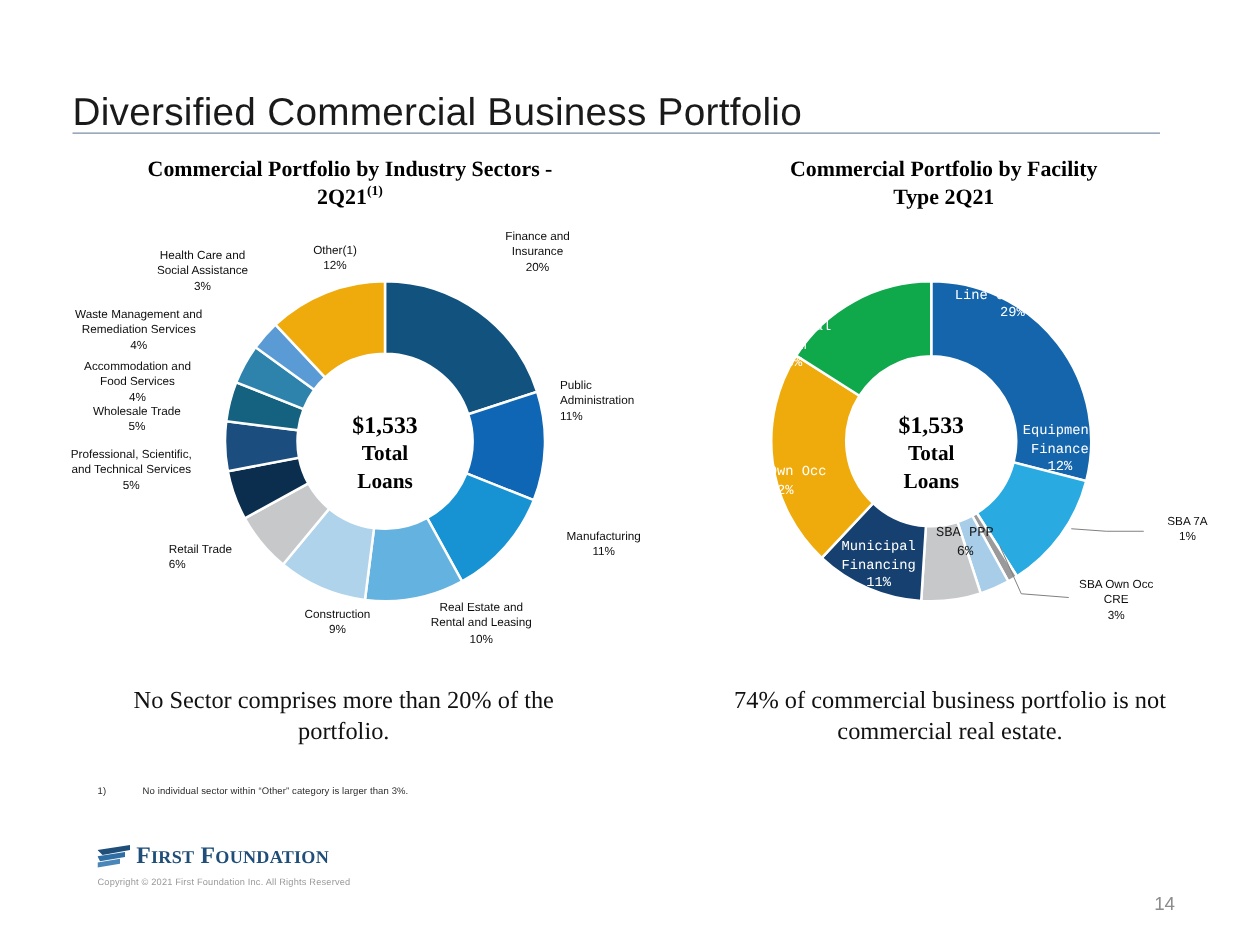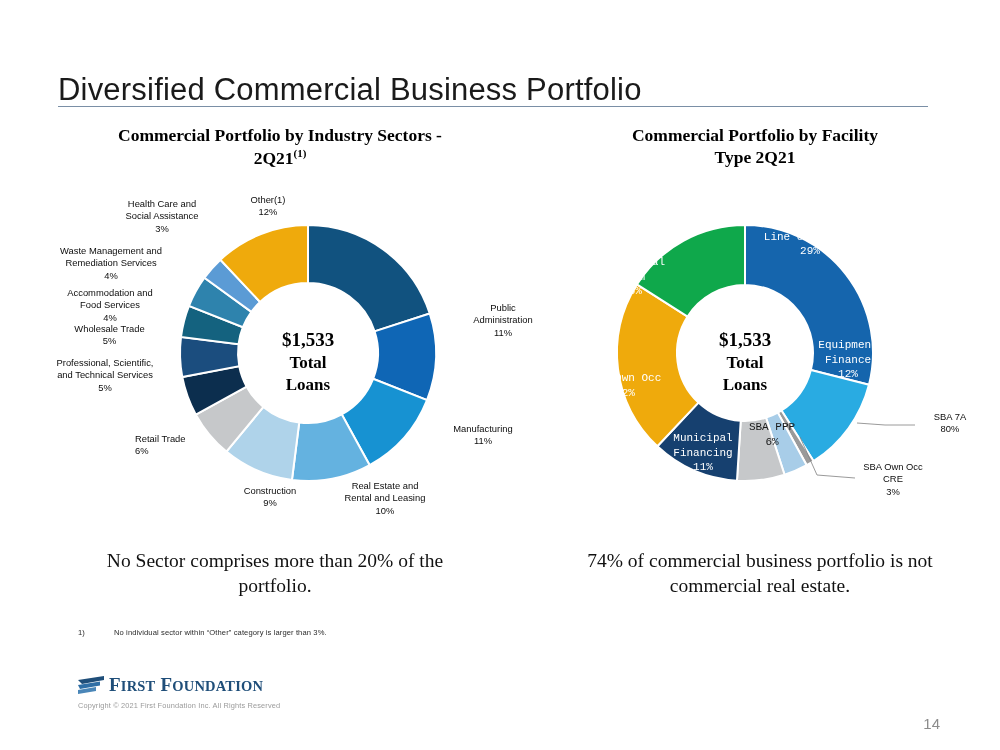--- a/index.html
+++ b/index.html
@@ -171,21 +171,24 @@
       <path d="M 155.83274495438548 239.6644702850196 A 128 128 0 0 1 142.26723190672783 201.98480826697275 L 199.23989244899178 191.11669202100072 A 70 70 0 0 0 206.65853239692956 211.7227571871201 Z" fill="#0C2E4E" stroke="#ffffff" stroke-width="2"></path>
       <path d="M 142.26723190672783 201.98480826697275 A 128 128 0 0 1 141.00931823174682 161.9573461037691 L 198.55197090798654 169.22667365049873 A 70 70 0 0 0 199.23989244899178 191.11669202100072 Z" fill="#1B4D7E" stroke="#ffffff" stroke-width="2"></path>
       <path d="M 141.00931823174682 161.9573461037691 A 128 128 0 0 1 148.9886098063038 130.88005725636128 L 202.9156459878224 152.23128131207258 A 70 70 0 0 0 198.55197090798654 169.22667365049873 Z" fill="#14627F" stroke="#ffffff" stroke-width="2"></path>
       <path d="M 148.9886098063038 130.88005725636128 A 128 128 0 0 1 164.44582472000667 102.76348770656355 L 211.36881039375365 136.85503233952693 A 70 70 0 0 0 202.9156459878224 152.23128131207258 Z" fill="#2E83AD" stroke="#ffffff" stroke-width="2"></path>
       <path d="M 164.44582472000667 102.76348770656355 A 128 128 0 0 1 180.3779704411278 84.69201569005939 L 220.08170258499175 126.97219608050122 A 70 70 0 0 0 211.36881039375365 136.85503233952693 Z" fill="#5B9BD5" stroke="#ffffff" stroke-width="2"></path>
       <path d="M 180.3779704411278 84.69201569005939 A 128 128 0 0 1 267.9999999999999 50 L 267.99999999999994 108 A 70 70 0 0 0 220.08170258499175 126.97219608050122 Z" fill="#EFAA0C" stroke="#ffffff" stroke-width="2"></path>
       <text x="268" y="171" text-anchor="middle" class="center-amount">$1,533</text>
       <text x="268" y="193" text-anchor="middle" class="center-line">Total</text>
       <text x="268" y="215" text-anchor="middle" class="center-line">Loans</text>
     </svg>
-    <div class="olabel" style="left: 408px; top: 127px; width: 110px; text-align: center;">Public
+    <div class="olabel" style="left: 330px; top: 8px; width: 120px; text-align: center;">Finance and
+Insurance
+20%</div>
+    <div class="olabel" style="left: 408px; top: 127px; width: 110px; text-align: left;">Public
 Administration
 11%</div>
     <div class="olabel" style="left: 388px; top: 248px; width: 110px; text-align: center;">Manufacturing
 11%</div>
     <div class="olabel" style="left: 280px; top: 305px; width: 130px; text-align: center;">Real Estate and
 Rental and Leasing
 10%</div>
     <div class="olabel" style="left: 180px; top: 310px; width: 100px; text-align: center;">Construction
 9%</div>
     <div class="olabel" style="left: 95px; top: 258px; width: 90px; text-align: left;">Retail Trade
@@ -223,21 +226,21 @@
       <polyline points="302,248 330,250 360,250" fill="none" stroke="#808080" stroke-width="0.8"></polyline>
       <polyline points="245,262 262,300 300,303" fill="none" stroke="#808080" stroke-width="0.8"></polyline>
     </svg>
     <div class="ilabel" style="left: 200px; top: 40px; width: 110px; text-align: center;">Commercial
 Line of Credit
 29%</div>
     <div class="ilabel" style="left: 248px; top: 163px; width: 90px; text-align: center;">Equipment
 Finance
 12%</div>
     <div class="olabel" style="left: 365px; top: 236px; width: 60px; text-align: center;">SBA 7A
-80%</div>
+1%</div>
     <div class="olabel" style="left: 288px; top: 286px; width: 100px; text-align: center;">SBA Own Occ
 CRE
 3%</div>
     <div class="ilabel dark" style="left: 182px; top: 245px; width: 70px; text-align: center;">SBA PPP
 6%</div>
     <div class="ilabel" style="left: 108px; top: 256px; width: 80px; text-align: center;">Municipal
 Financing
 11%</div>
     <div class="ilabel" style="left: 20px; top: 196px; width: 100px; text-align: center;">CRE Own Occ
 22%</div>

